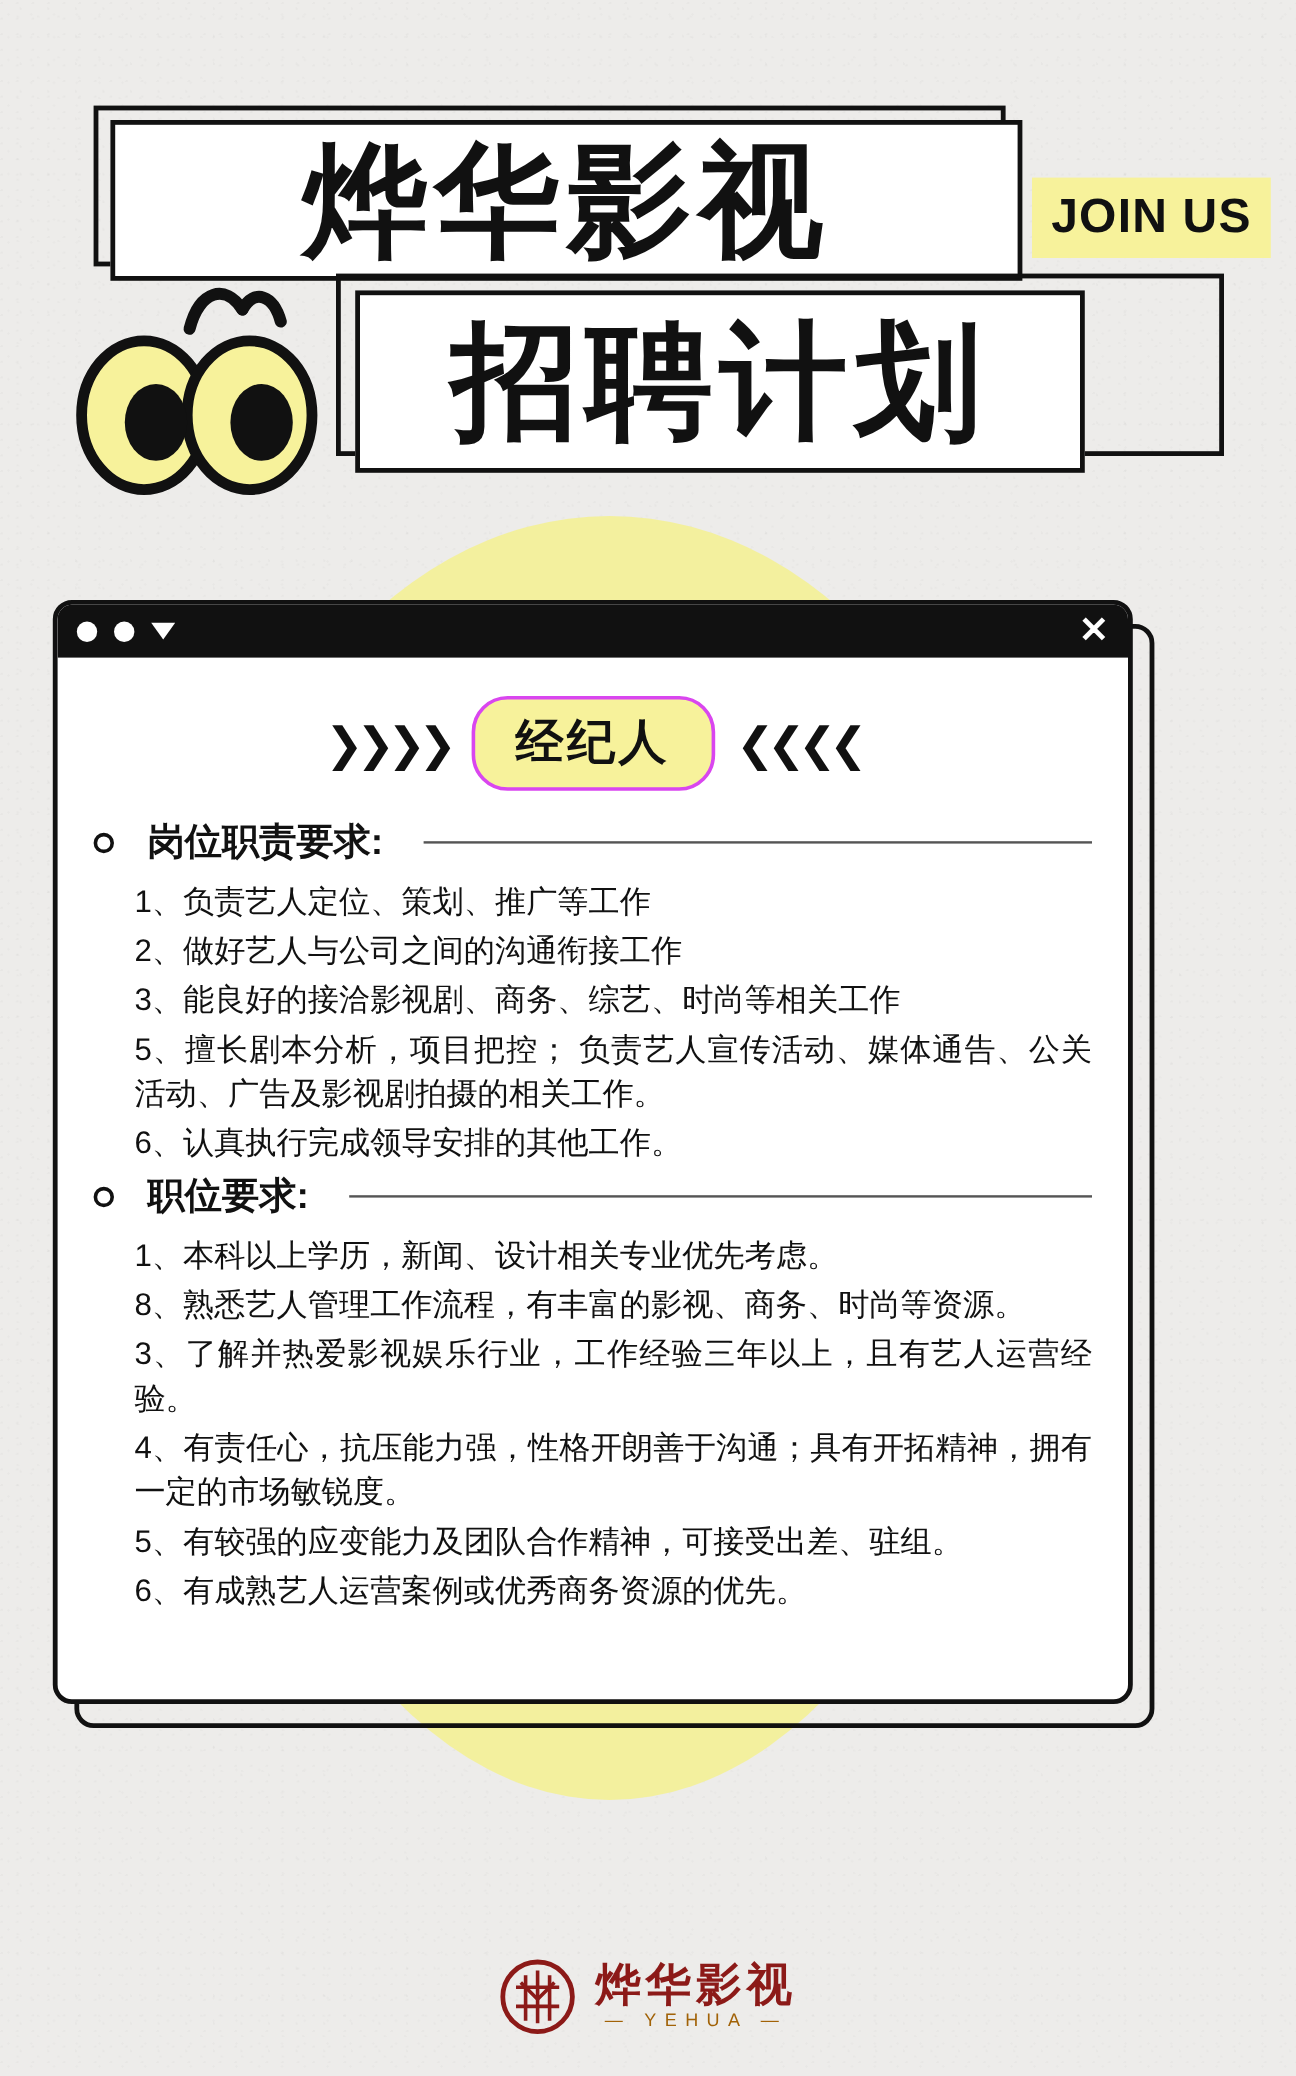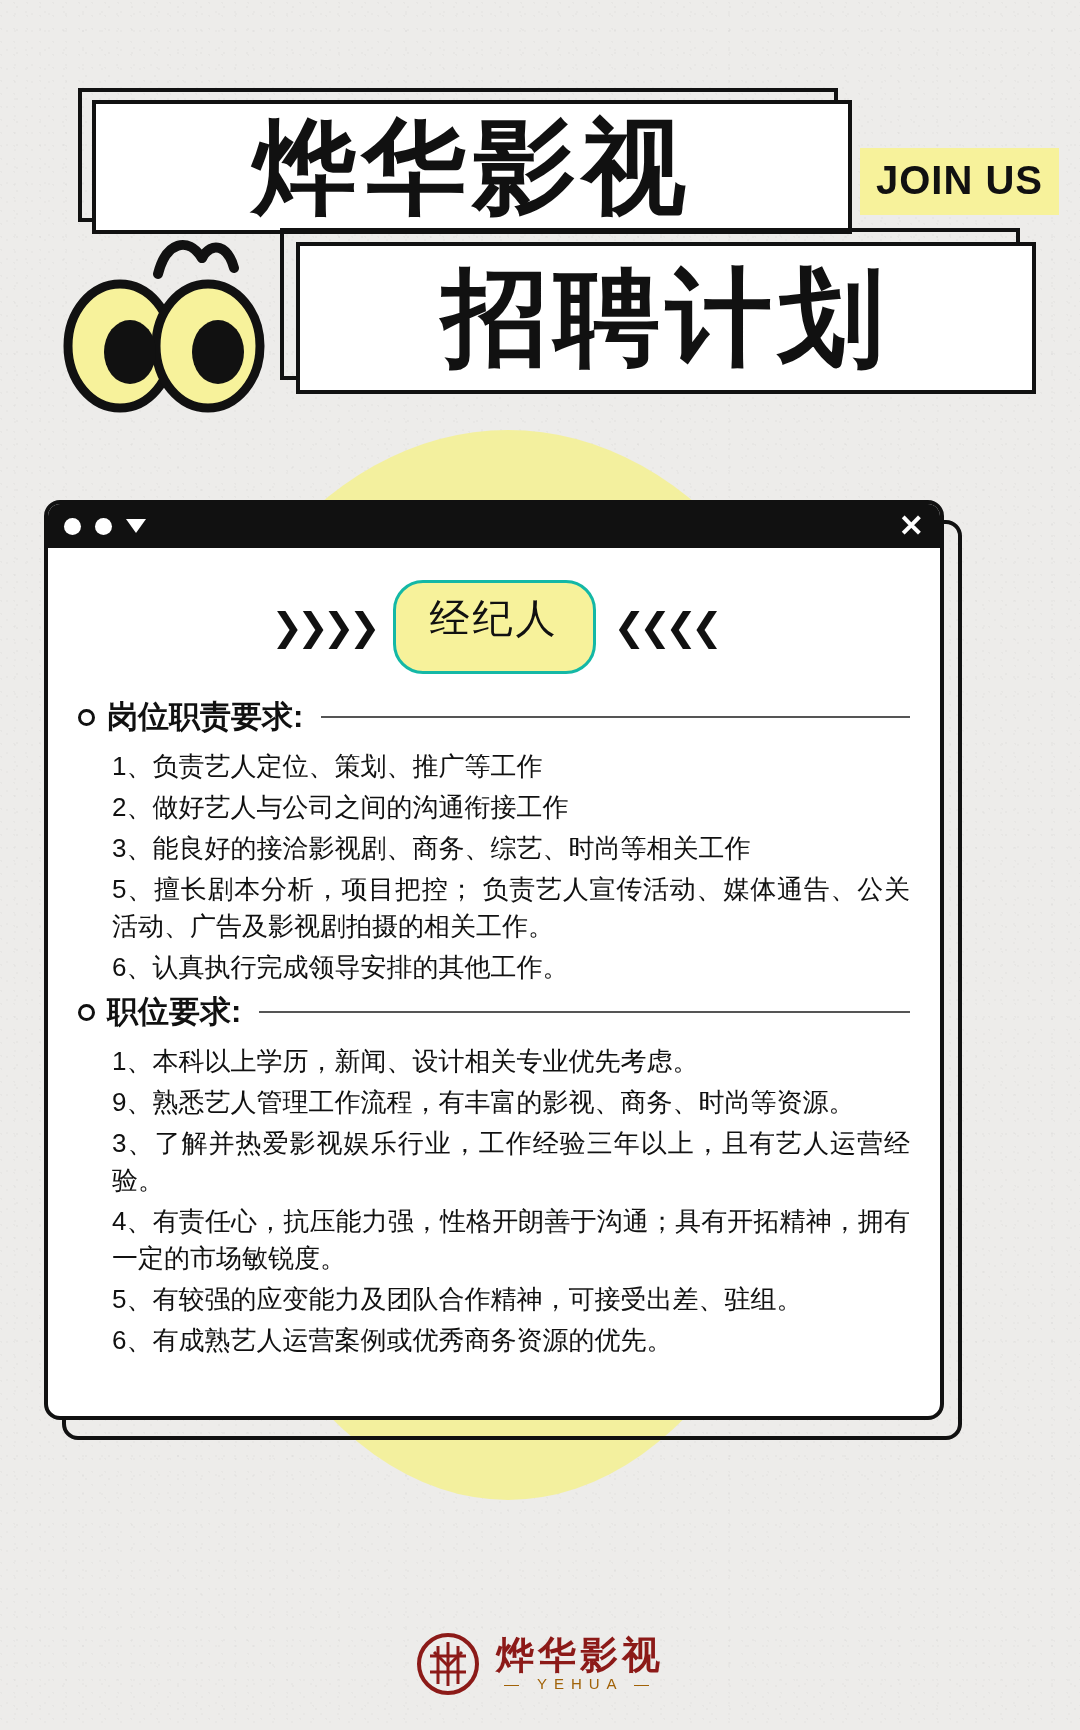--- a/index.html
+++ b/index.html
@@ -44,21 +44,21 @@
     border: 4px solid #111;
   }
   .title-shadow {
     position: absolute;
     background: transparent;
     border: 4px solid #111;
   }
   #title1-shadow { left: 78px; top: 88px; width: 760px; height: 134px; }
   #title1 { left: 92px; top: 100px; width: 760px; height: 134px; display: flex; align-items: center; justify-content: center; }
   #title2-shadow { left: 280px; top: 228px; width: 740px; height: 152px; }
-  #title2 { left: 296px; top: 242px; width: 740px; height: 152px; display: flex; align-items: center; justify-content: center; }
+  #title2 { left: 296px; top: 242px; width: 608px; height: 152px; display: flex; align-items: center; justify-content: center; }
 
   .title-text {
     font-family: "DejaVu Sans", "Liberation Sans", sans-serif;
     font-weight: bold;
     font-size: 104px;
     letter-spacing: 6px;
     color: #111;
     line-height: 1;
     white-space: nowrap;
   }
@@ -133,33 +133,33 @@
   .chev {
     font-family: "DejaVu Sans", sans-serif;
     font-size: 38px;
     font-weight: bold;
     letter-spacing: -6px;
     color: #111;
     line-height: 1;
   }
   .role-pill {
     background: #f7f29b;
-    border: 3px solid #14b8a6;
+    border: 3px solid #d946ef;
     border-radius: 30px;
-    padding: 8px 34px 25px 34px;
+    padding: 8px 34px 10px 34px;
     font-size: 40px;
-    font-weight: normal;
+    font-weight: bold;
     color: #111;
     letter-spacing: 3px;
   }
 
   .section-head {
     display: flex;
     align-items: center;
-    gap: 12px;
+    gap: 28px;
     margin: 6px 0 10px 0;
   }
   .ring {
     width: 17px; height: 17px;
     border: 3px solid #111;
     border-radius: 50%;
     flex: none;
   }
   .section-title {
     font-size: 31px;
@@ -267,21 +267,21 @@
     <p class="item">3、能良好的接洽影视剧、商务、综艺、时尚等相关工作</p>
     <p class="item">5、擅长剧本分析，项目把控； 负责艺人宣传活动、媒体通告、公关活动、广告及影视剧拍摄的相关工作。</p>
     <p class="item">6、认真执行完成领导安排的其他工作。</p>
 
     <div class="section-head">
       <span class="ring"></span>
       <span class="section-title">职位要求:</span>
       <span class="rule"></span>
     </div>
     <p class="item">1、本科以上学历，新闻、设计相关专业优先考虑。</p>
-    <p class="item">9、熟悉艺人管理工作流程，有丰富的影视、商务、时尚等资源。</p>
+    <p class="item">8、熟悉艺人管理工作流程，有丰富的影视、商务、时尚等资源。</p>
     <p class="item">3、了解并热爱影视娱乐行业，工作经验三年以上，且有艺人运营经验。</p>
     <p class="item">4、有责任心，抗压能力强，性格开朗善于沟通；具有开拓精神，拥有一定的市场敏锐度。</p>
     <p class="item">5、有较强的应变能力及团队合作精神，可接受出差、驻组。</p>
     <p class="item">6、有成熟艺人运营案例或优秀商务资源的优先。</p>
 
   </div>
 </div>
 
 <div class="footer">
   <span class="logo-mark">

